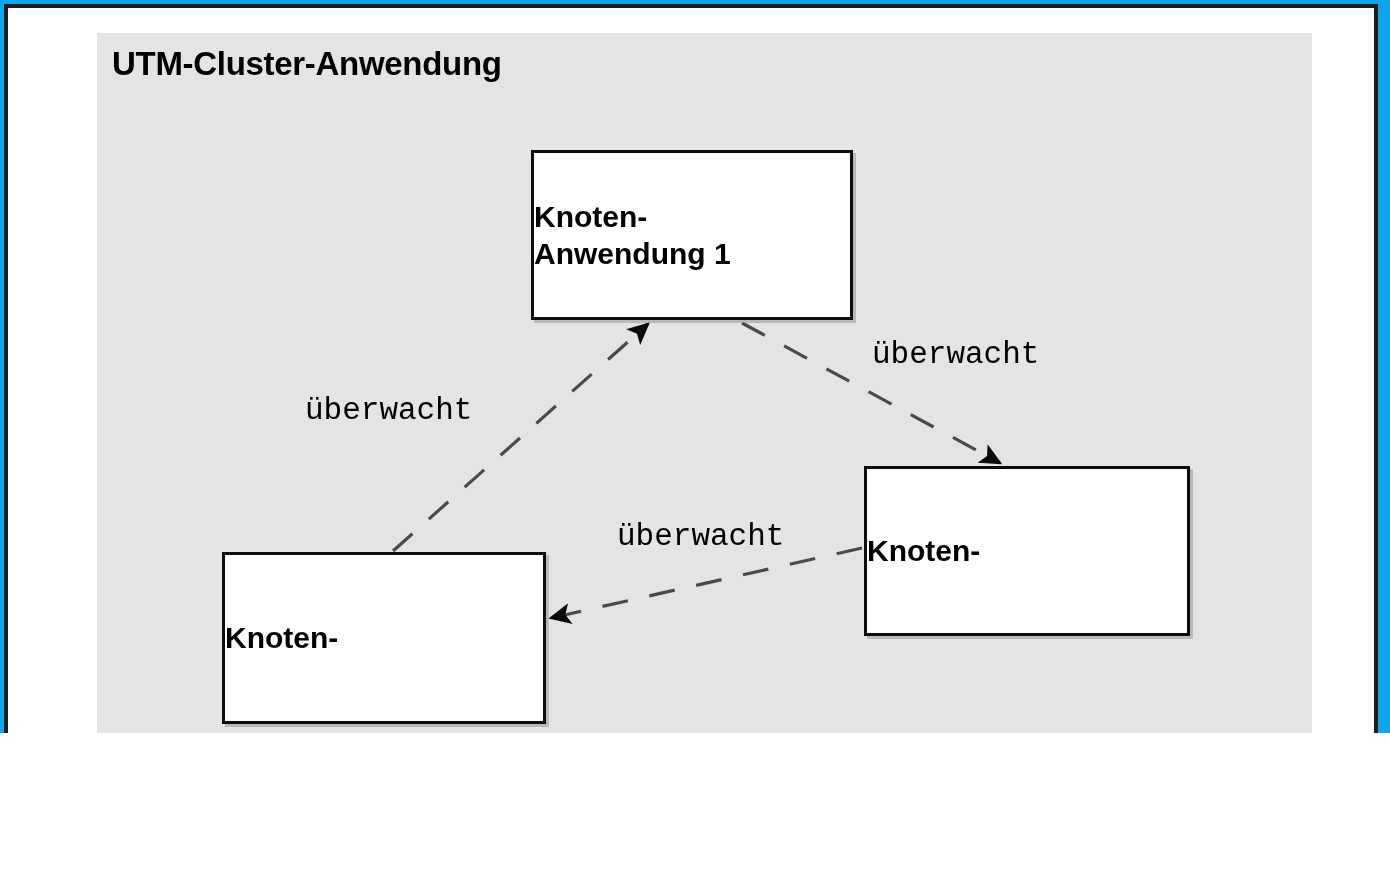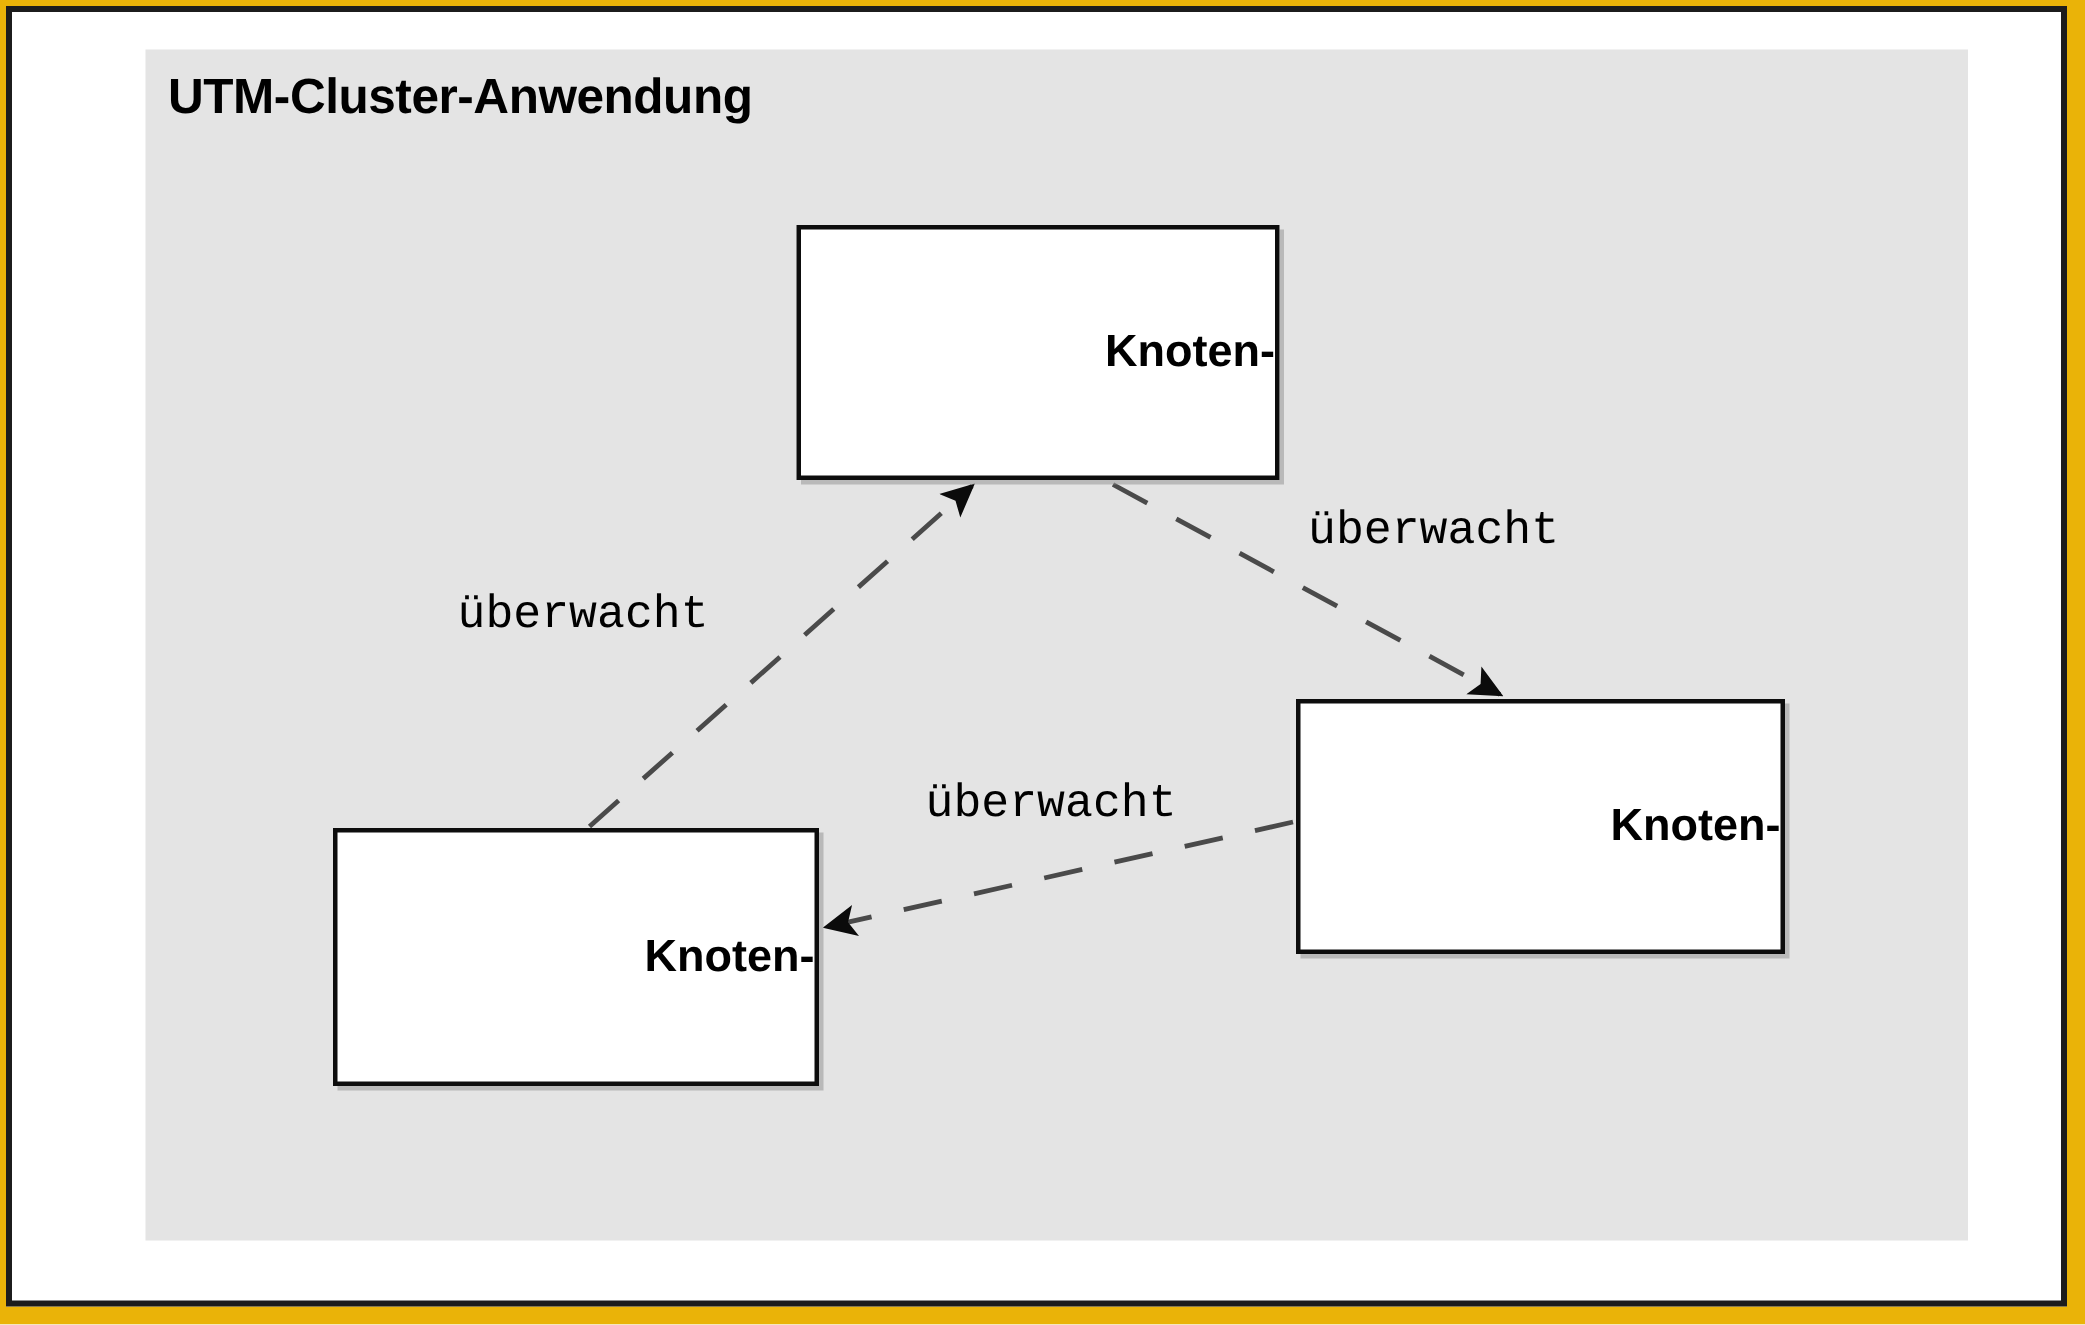--- a/index.html
+++ b/index.html
@@ -6,22 +6,22 @@
     margin: 0;
     padding: 0;
     background: #ffffff;
   }
   body {
     font-family: "Liberation Sans", sans-serif;
   }
   #canvas {
     position: relative;
     width: 1390px;
-    height: 883px;
-    background: #eab308;
+    height: 733px;
+    background: #0ea5e9;
     overflow: hidden;
   }
   
   #outer-frame {
     position: absolute;
     left: 4px;
     top: 4px;
     width: 1374px;
     height: 867px;
     border: 4px solid #1c1c1c;
@@ -58,21 +58,21 @@
   }
   
   .node {
     position: absolute;
     background: #ffffff;
     border: 3px solid #0d0d0d;
     box-sizing: border-box;
     box-shadow: 3px 3px 0 rgba(150,150,150,0.55);
     display: flex;
     flex-direction: column;
-    align-items: flex-end;
+    align-items: flex-start;
     justify-content: center;
   }
   .node-line {
     font-size: 30px;
     font-weight: bold;
     color: #000000;
     line-height: 1.25;
     white-space: nowrap;
     text-align: center;
   }
@@ -118,20 +118,21 @@
       <line x1="393" y1="551" x2="648" y2="324" stroke="#4a4a4a" stroke-width="3.2" stroke-dasharray="26 22" marker-end="url(#arrowhead)"></line>
     </g>
 
     <g>
       <line x1="862" y1="548" x2="551" y2="618" stroke="#4a4a4a" stroke-width="3.2" stroke-dasharray="26 22" marker-end="url(#arrowhead)"></line>
     </g>
   </svg>
 
   <div class="node" id="node-1">
     <div class="node-line">Knoten-</div>
+    <div class="node-line">Anwendung 1</div>
   </div>
 
   <div class="node" id="node-2">
     <div class="node-line">Knoten-</div>
   </div>
 
   <div class="node" id="node-3">
     <div class="node-line">Knoten-</div>
   </div>
 

